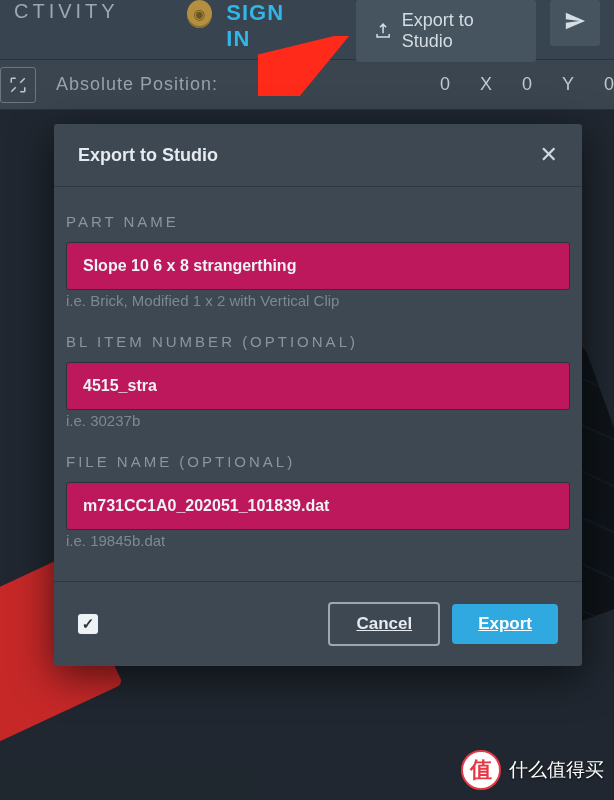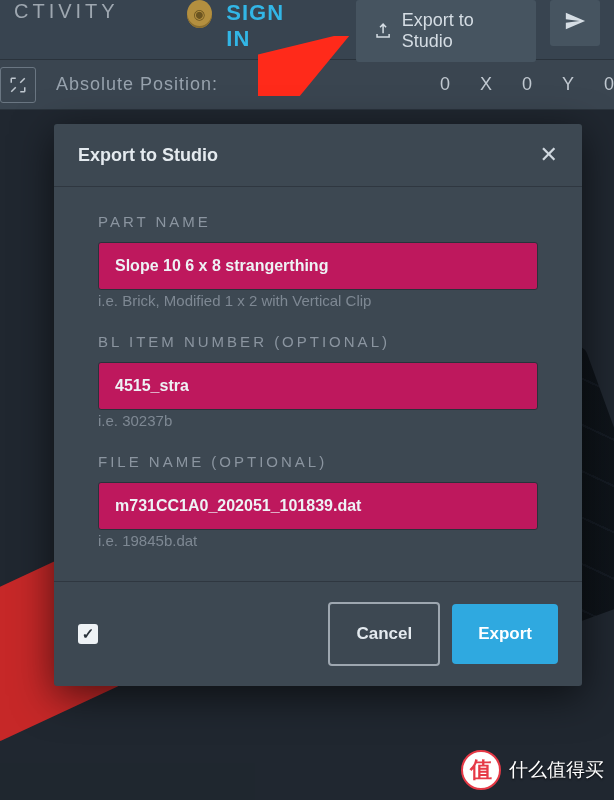--- a/index.html
+++ b/index.html
@@ -57,36 +57,36 @@
       color:#1a1a1a; font-weight:900; font-size:34px; line-height:0.9;
       text-shadow:0 0 4px #ff5252;}
     
     .dialog { position:absolute; top:124px; left:54px; width:528px;
       background:#3d4852; box-shadow:0 10px 40px rgba(0,0,0,0.6);
       border-radius:3px; z-index:10; }
     .dlg-header { display:flex; align-items:center; justify-content:space-between;
       padding:18px 24px; border-bottom:1px solid #2f3740;}
     .dlg-title { color:#e4eaef; font-size:18px; font-weight:600;}
     .close-x { color:#d0d8df; font-size:22px; cursor:pointer; font-weight:300;}
-    .dlg-body { padding: 26px 44px 8px;}
+    .dlg-body { padding: 26px 12px 8px;}
     .field-label { color:#8b95a0; font-size:15px; letter-spacing:3px;
       margin-bottom:12px;}
     .input { width:100%; background:#be185d; border:1px solid #2a323b;
       color:#eef2f5; font-size:16px; font-weight:600; padding:14px 16px;
       border-radius:3px; outline:none;}
     .hint { color:#7e8893; font-size:15px; margin:2px 0 24px;}
     .dlg-footer { display:flex; align-items:center; padding:20px 24px;
       border-top:1px solid #2f3740; gap:12px;}
     .checkbox { width:20px; height:20px; background:#eef2f5; border-radius:3px;
       display:flex;align-items:center;justify-content:center;color:#2a323b;
       font-size:15px; font-weight:900; cursor:pointer;}
     .check-label { color:#d0d8df; font-size:16px;}
     .footer-spacer {flex:1;}
-    .btn { padding:20px 26px; font-size:17px; font-weight:600;
-      border-radius:4px; cursor:pointer; border:none;}
+    .btn { padding:10px 26px; font-size:17px; font-weight:600;
+      border-radius:4px; cursor:pointer; border:none;text-decoration:underline;}
     .btn-cancel { background:transparent; border:2px solid #9ea7b0;
       color:#e4eaef;}
     .btn-export { background:#2fa9e0; color:#fff;}
     
     .watermark { position:absolute; right:10px; bottom:10px;
       display:flex; align-items:center; gap:8px; z-index:20; }
     .wm-badge { width:40px; height:40px; background:#fff; border-radius:50%;
       display:flex;align-items:center;justify-content:center;
       color:#e63946; font-weight:900; font-size:22px;
       border:2px solid #e63946;}

